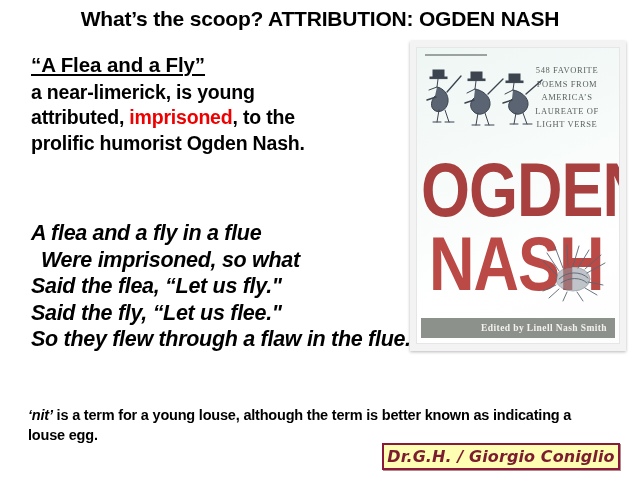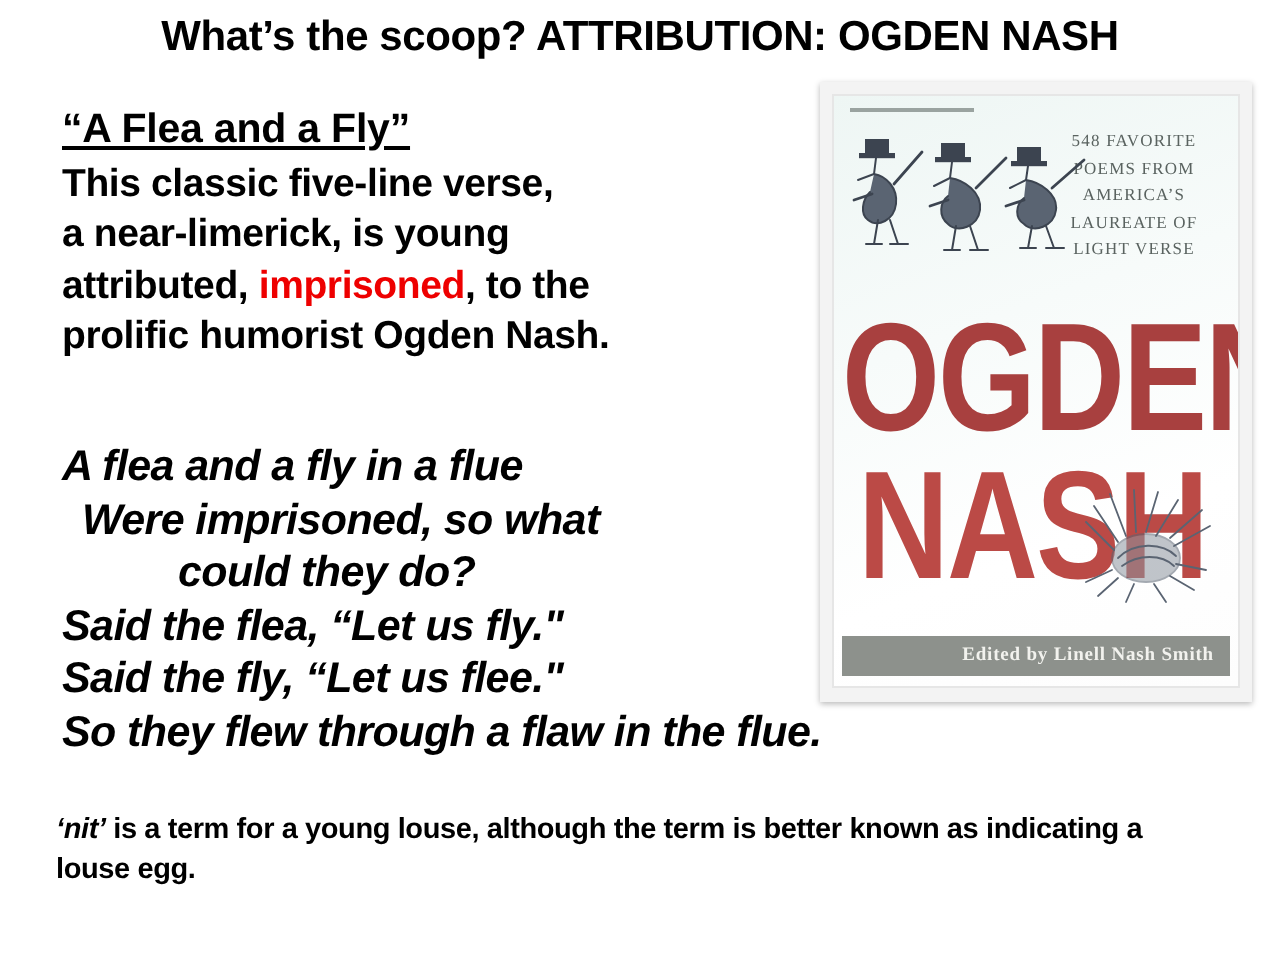--- a/index.html
+++ b/index.html
@@ -233,38 +233,39 @@
 </head>
 <body>
 
 <div id="slide">
 
   <div id="slide-title">What’s the scoop? ATTRIBUTION: OGDEN NASH</div>
 
   <div id="intro-block">
     <span id="intro-heading">“A Flea and a Fly”</span>
     <div id="intro-body">
-      <div> This classic five-line verse,</div>
       <div>a near-limerick, is young</div>
       <div><span>attributed, </span><span class="hl-red">imprisoned</span><span>, to the</span></div>
       <div>prolific humorist Ogden Nash.</div>
     </div>
   </div>
 
   <div id="poem">
     <div class="poem-line">A flea and a fly in a flue</div>
     <div class="poem-line indent-1">Were imprisoned, so what</div>
-    <div class="poem-line indent-2">could they do?</div>
     <div class="poem-line">Said the flea, “Let us fly."</div>
     <div class="poem-line">Said the fly, “Let us flee."</div>
     <div class="poem-line">So they flew through a flaw in the flue.</div>
   </div>
 
   <div id="footnote"><span class="term">‘nit’</span><span> is a term for a young louse, although the term is better known as indicating a louse egg.</span></div>
 
+  <div id="attribution-badge">
+    <span id="attribution-text">Dr.G.H. / Giorgio Coniglio</span>
+  </div>
 
   <div id="book-cover">
     <div id="book-face">
 
       <div id="book-top-rule"></div>
 
       <div id="book-tagline">548 favorite poems from America’s Laureate of Light Verse</div>
 
       <svg id="book-birds" viewBox="0 0 130 70">
         <g stroke="#3c4450" stroke-width="1" fill="none" stroke-linecap="round">

